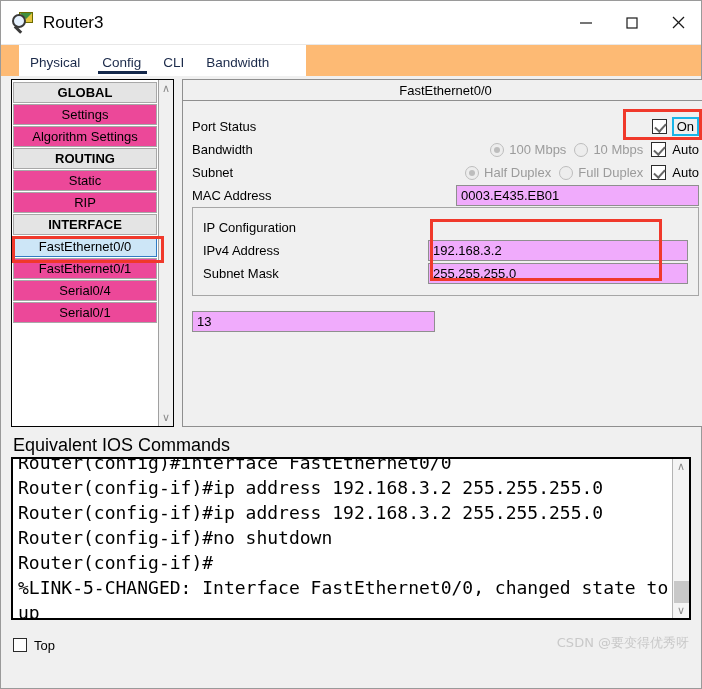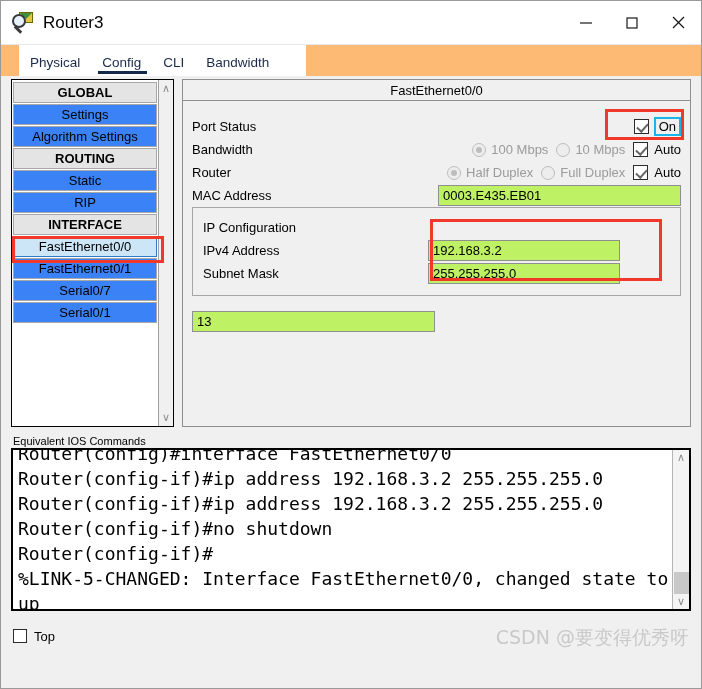--- a/index.html
+++ b/index.html
@@ -79,21 +79,21 @@
   .sidebar-wrap {
     width:163px; height:348px;
     border:1px solid #000; background:#ffffff;
     display:flex; position:relative;
   }
   .sidebar-list { width:146px; padding:1px; }
   .side-item {
     height:21px; margin:1px 0;
     display:flex; align-items:center; justify-content:center;
     font-size:13px;
-    background:#3b82f6; border:1px solid #a8a8a8;
+    background:#ec4899; border:1px solid #a8a8a8;
     color:#000;
   }
   .side-item.header { font-weight:bold; background:#e4e4e4; }
   .side-item.selected {
     background:#cde6f7; border:1px solid #2f7bc4;
   }
   .side-sb {
     width:15px; border-left:1px solid #a0a0a0; background:#f0f0f0;
     display:flex; flex-direction:column; justify-content:space-between;
     align-items:center; padding:3px 0;
@@ -132,39 +132,39 @@
   .radio {
     width:14px; height:14px; border:1px solid #bdbdbd; border-radius:50%;
     background:#ededed; position:relative; flex:none;
   }
   .radio.sel:after {
     content:""; position:absolute; left:3px; top:3px; width:6px; height:6px;
     border-radius:50%; background:#bdbdbd;
   }
   .rlabel { margin:0 8px 0 5px; color:#9b9b9b; font-size:13px; }
   .tbox {
-    border:1px solid #8f8f8f; background:#bef264; height:21px;
+    border:1px solid #8f8f8f; background:#f0abfc; height:21px;
     display:flex; align-items:center; padding:0 4px;
     font-size:13px;
   }
   .mac-box { width:243px; }
   .group {
     margin-top:0; border:1px solid #a6a6a6; background:#f0f0f0;
     padding:8px 10px 10px 10px; position:relative;
   }
   .grow { display:flex; align-items:center; height:23px; }
   .glabel { width:225px; font-size:13px; }
-  .ipbox { width:192px; }
+  .ipbox { width:260px; }
   .txrow { display:flex; align-items:center; margin-top:14px; height:23px; }
   .txlabel { width:235px; font-size:13px; }
   .txbox { width:243px; }
   .ipcfg-red { left:237px; top:11px; width:232px; height:62px; }
   .onbox-red { right:-3px; top:-6px; width:79px; height:31px; }
   
-  .ios-label { margin:8px 0 0 2px; font-size:11px; }
+  .ios-label { margin:8px 0 0 2px; font-size:18px; }
   .console {
     margin-top:1px; height:163px; border:2px solid #000; background:#fff;
     display:flex; position:relative; overflow:hidden;
   }
   .console-text {
     flex:1; padding:0 0 0 5px; overflow:hidden;
     font-family:"DejaVu Sans Mono","Liberation Mono",monospace;
     font-size:18px; line-height:25px;
     white-space:pre-wrap; word-break:break-word;
     margin-top:-9px;
@@ -178,21 +178,21 @@
   .sb-spacer { flex:1; }
   
   .footer {
     display:flex; align-items:center; height:30px;
     padding:0 0 0 12px; margin-top:10px; position:relative;
   }
   .footer .cb { width:14px; height:14px; }
   .footer-label { margin-left:7px; font-size:13px; }
   .watermark {
     position:absolute; right:12px; top:4px;
-    font-size:19px; color:#c9c9c9;
+    font-size:13px; color:#c9c9c9;
     font-family:"DejaVu Sans", sans-serif;
   }
 </style>
 </head>
 <body>
 
 <div class="window">
 
   <div class="titlebar">
     <div class="title-icon">
@@ -236,21 +236,21 @@
         <div class="sidebar-list">
           <div class="side-item header">GLOBAL</div>
           <div class="side-item">Settings</div>
           <div class="side-item">Algorithm Settings</div>
           <div class="side-item header">ROUTING</div>
           <div class="side-item">Static</div>
           <div class="side-item">RIP</div>
           <div class="side-item header">INTERFACE</div>
           <div class="side-item selected">FastEthernet0/0</div>
           <div class="side-item">FastEthernet0/1</div>
-          <div class="side-item">Serial0/7</div>
+          <div class="side-item">Serial0/4</div>
           <div class="side-item">Serial0/1</div>
         </div>
         <div class="side-sb">
           <div class="chev">∧</div>
           <div class="chev">∨</div>
         </div>
         <div class="red-box sel-red"></div>
       </div>
 
       <div class="panel">
@@ -272,21 +272,21 @@
               <div class="radio sel"></div>
               <div class="rlabel">100 Mbps</div>
               <div class="radio"></div>
               <div class="rlabel">10 Mbps</div>
               <div class="cb checked"></div>
               <div class="cb-label">Auto</div>
             </div>
           </div>
 
           <div class="frow">
-            <div class="flabel">Router</div>
+            <div class="flabel">Subnet</div>
             <div class="fctl">
               <div class="radio sel"></div>
               <div class="rlabel">Half Duplex</div>
               <div class="radio"></div>
               <div class="rlabel">Full Duplex</div>
               <div class="cb checked"></div>
               <div class="cb-label">Auto</div>
             </div>
           </div>
 

